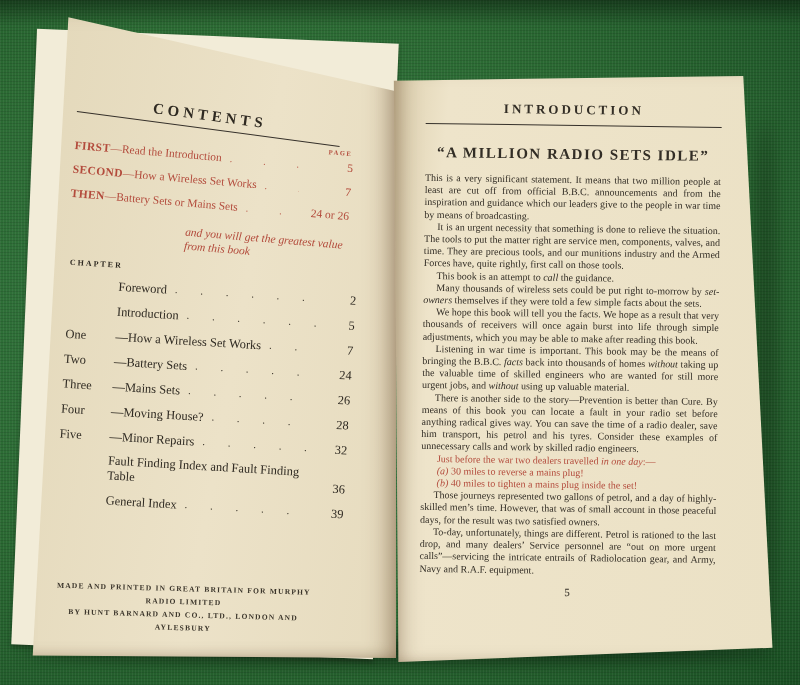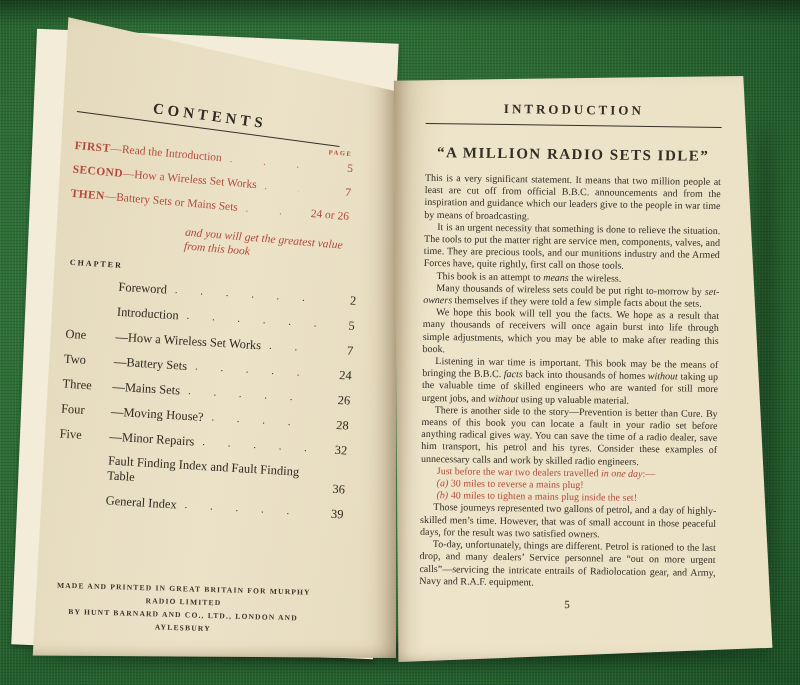--- a/index.html
+++ b/index.html
@@ -199,23 +199,23 @@
 </div>
 
 <div class="page-right">
   <div class="rp-inner">
     <div class="r-title">INTRODUCTION</div>
     <div class="r-rule"></div>
     <div class="r-head">“A MILLION RADIO SETS IDLE”</div>
     <div class="paras" id="intro-paras">
         <p class="para noindent"><span>This is a very significant statement. It means that two million people at least are cut off from official B.B.C. announcements and from the inspiration and guidance which our leaders give to the people in war time by means of broadcasting.</span></p>
         <p class="para"><span>It is an urgent necessity that something is done to relieve the situation. The tools to put the matter right are service men, components, valves, and time. They are precious tools, and our munitions industry and the Armed Forces have, quite rightly, first call on those tools.</span></p>
-        <p class="para"><span>This book is an attempt to </span><i>means</i><span> the wireless.</span></p>
+        <p class="para"><span>This book is an attempt to </span><i>call</i><span> the guidance.</span></p>
         <p class="para"><span>Many thousands of wireless sets could be put right to-morrow by </span><i>set-owners</i><span> themselves if they were told a few simple facts about the sets.</span></p>
-        <p class="para"><span>We hope this book will tell you the facts. We hope as a result that many thousands of receivers will once again burst into life through simple adjustments, which you may be able to make after reading this book.</span></p>
+        <p class="para"><span>We hope this book will tell you the facts. We hope as a result that very thousands of receivers will once again burst into life through simple adjustments, which you may be able to make after reading this book.</span></p>
         <p class="para"><span>Listening in war time is important. This book may be the means of bringing the B.B.C. </span><i>facts</i><span> back into thousands of homes </span><i>without</i><span> taking up the valuable time of skilled engineers who are wanted for still more urgent jobs, and </span><i>without</i><span> using up valuable material.</span></p>
         <p class="para"><span>There is another side to the story—Prevention is better than Cure. By means of this book you can locate a fault in your radio set before anything radical gives way. You can save the time of a radio dealer, save him transport, his petrol and his tyres. Consider these examples of unnecessary calls and work by skilled radio engineers.</span></p>
         <p class="para red item"><span>Just before the war two dealers travelled </span><i>in one day</i><span>:—</span></p>
         <p class="para red item"><i>(a)</i><span> 30 miles to reverse a mains plug!</span></p>
         <p class="para red item"><i>(b)</i><span> 40 miles to tighten a mains plug inside the set!</span></p>
         <p class="para"><span>Those journeys represented two gallons of petrol, and a day of highly-skilled men’s time. However, that was of small account in those peaceful days, for the result was two satisfied owners.</span></p>
         <p class="para"><span>To-day, unfortunately, things are different. Petrol is rationed to the last drop, and many dealers’ Service personnel are “out on more urgent calls”—servicing the intricate entrails of Radiolocation gear, and Army, Navy and R.A.F. equipment.</span></p>
       </div>
     <div class="rp-pagenum">5</div>
   </div>

